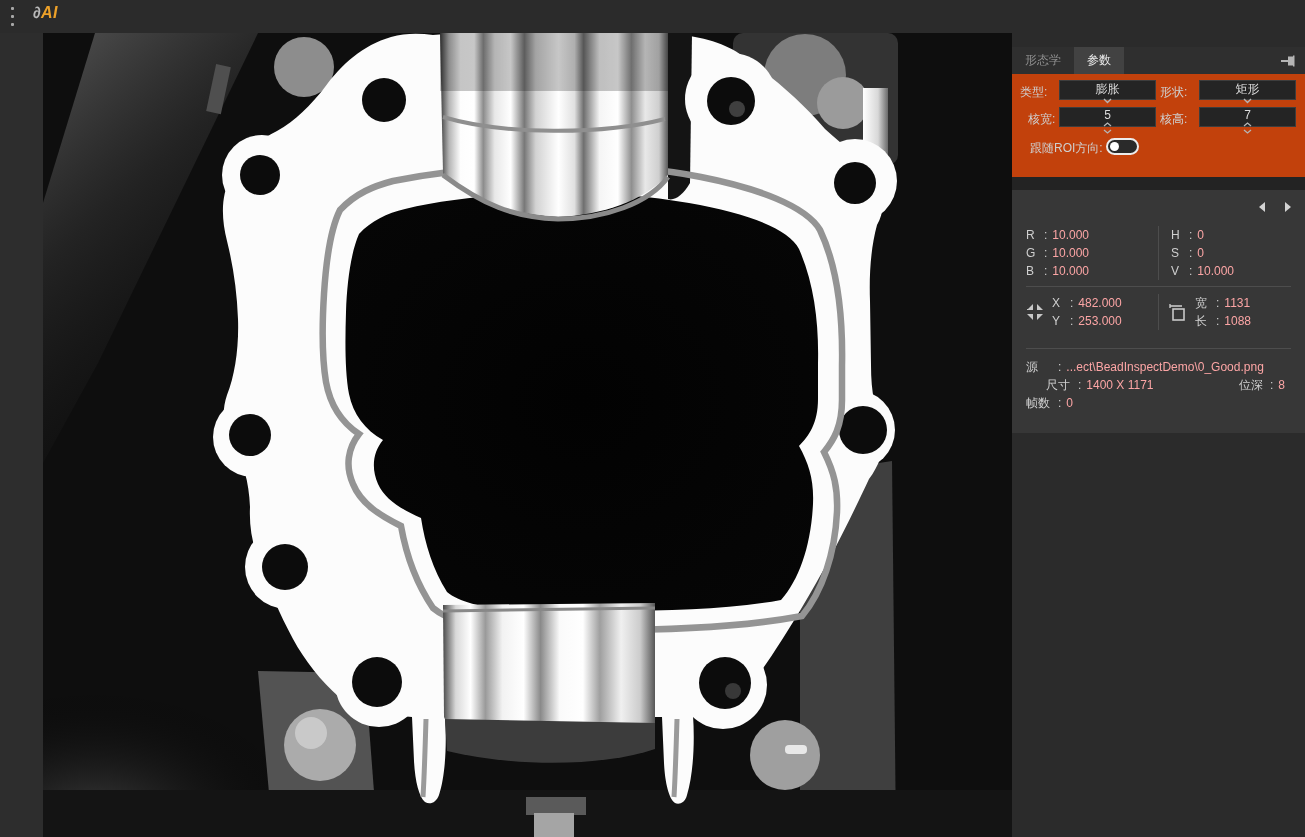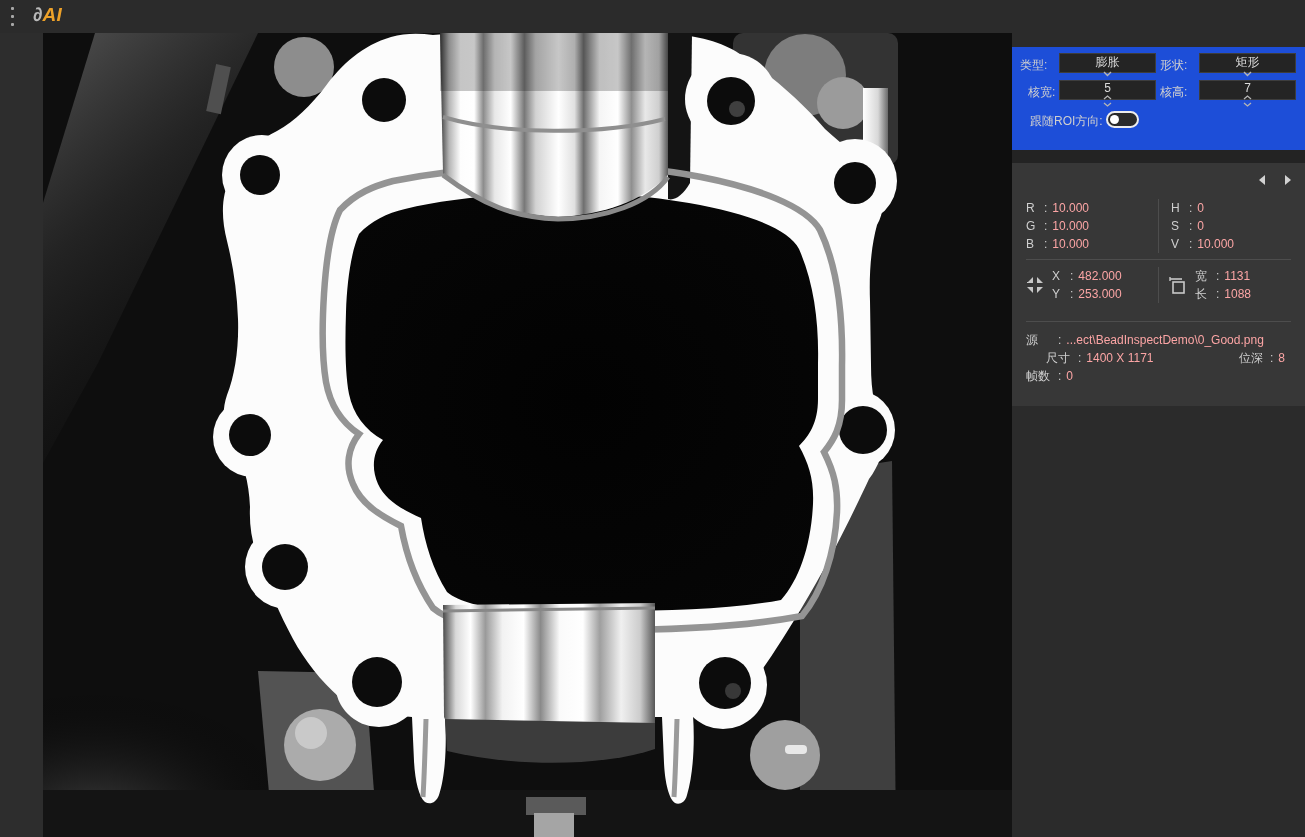--- a/index.html
+++ b/index.html
@@ -4,39 +4,39 @@
 <style>
   * { margin:0; padding:0; box-sizing:border-box; }
   html,body { width:1305px; height:837px; overflow:hidden; background:#2d2d2d;
               font-family:"Liberation Sans", sans-serif; }
 
   
   #topbar { position:absolute; left:0; top:0; width:1305px; height:33px; background:#2b2b2b; }
   #menu-dots { position:absolute; left:11px; top:7px; width:4px; height:19px;
                display:flex; flex-direction:column; justify-content:space-between; cursor:pointer; }
   #menu-dots i { width:3px; height:3px; background:#a8a8a8; border-radius:1px; }
-  #logo { position:absolute; left:33px; top:4px; font-size:19px; font-style:italic; font-weight:bold; }
+  #logo { position:absolute; left:33px; top:4px; font-size:16px; font-style:italic; font-weight:bold; }
   #logo .pre { color:#b9b9b9; }
   #logo .ai  { color:#eda129; letter-spacing:0.5px; }
 
   
   #canvas-wrap { position:absolute; left:43px; top:33px; width:969px; height:804px; background:#0f0f0f; }
   #canvas-wrap svg { display:block; }
 
   
   #rightcol { position:absolute; left:1012px; top:33px; width:293px; height:804px; background:#2b2b2b; }
 
   
   .tabrow { position:relative; height:27px; background:#2f2f2f; display:flex; align-items:stretch; }
   .tab { padding:0 13px; font-size:12px; color:#8f8f8f; display:flex; align-items:center; cursor:pointer; }
   .tab.active { background:#424242; color:#e8e8e8; }
   #pin-btn { position:absolute; right:9px; top:6px; width:16px; height:16px; cursor:pointer; }
 
   
-  #param-body { position:relative; width:293px; height:103px; background:#1d4ed8; font-size:12px; color:#cfcfcf; }
+  #param-body { position:relative; width:293px; height:103px; background:#c2410c; font-size:12px; color:#cfcfcf; }
   .plabel { position:absolute; white-space:nowrap; }
   .field { position:absolute; height:20px; background:#242424; border:1px solid #3d3d3d;
            color:#dcdcdc; font-size:12px; display:flex; align-items:center; padding:0 6px; cursor:pointer;flex-direction:column; }
   .field .val { flex:1 1 auto; }
   .field svg { flex:0 0 auto; }
   .toggle { position:absolute; width:33px; height:17px; border:2px solid #ececec; border-radius:9px;
             background:#2a2a2a; cursor:pointer; }
   .toggle i { position:absolute; left:2px; top:2px; width:9px; height:9px; border-radius:50%; background:#ffffff; }
 
   #panel-gap { height:13px; background:#232323; }
@@ -245,20 +245,29 @@
   <path d="M 402,686 L 612,690 L 612,716 C 560,734 470,734 404,718 Z" fill="#3c3c3c"></path>
   <path d="M 400,578 L 612,575" fill="none" stroke="#888888" stroke-width="3"></path>
   <rect x="483" y="764" width="60" height="18" fill="#5a5a5a"></rect>
   <rect x="491" y="780" width="40" height="24" fill="#a5a5a5"></rect>
 </svg>
 </div>
 
 <div id="rightcol">
 
   <div style="height:14px;"></div>
+  <div class="tabrow">
+    <div class="tab">形态学</div>
+    <div class="tab active">参数</div>
+    <svg id="pin-btn" viewBox="0 0 16 16">
+      <rect x="8" y="3.5" width="5" height="9" fill="#b5b5b5"></rect>
+      <rect x="13" y="2.5" width="1.5" height="11" fill="#b5b5b5"></rect>
+      <rect x="1" y="7" width="7" height="2" fill="#b5b5b5"></rect>
+    </svg>
+  </div>
   <div id="param-body">
     <span class="plabel" style="left:8px; top:10px;">类型:</span>
     <div class="field" style="left:47px; top:6px; width:97px;">
       <span class="val">膨胀</span>
       <svg width="9" height="6" viewBox="0 0 9 6">
           <path d="M1 1 L4.5 4.5 L8 1" fill="none" stroke="#b5b5b5" stroke-width="1.4"></path>
         </svg>
     </div>
     <span class="plabel" style="left:148px; top:10px;">形状:</span>
     <div class="field" style="left:187px; top:6px; width:97px;">

